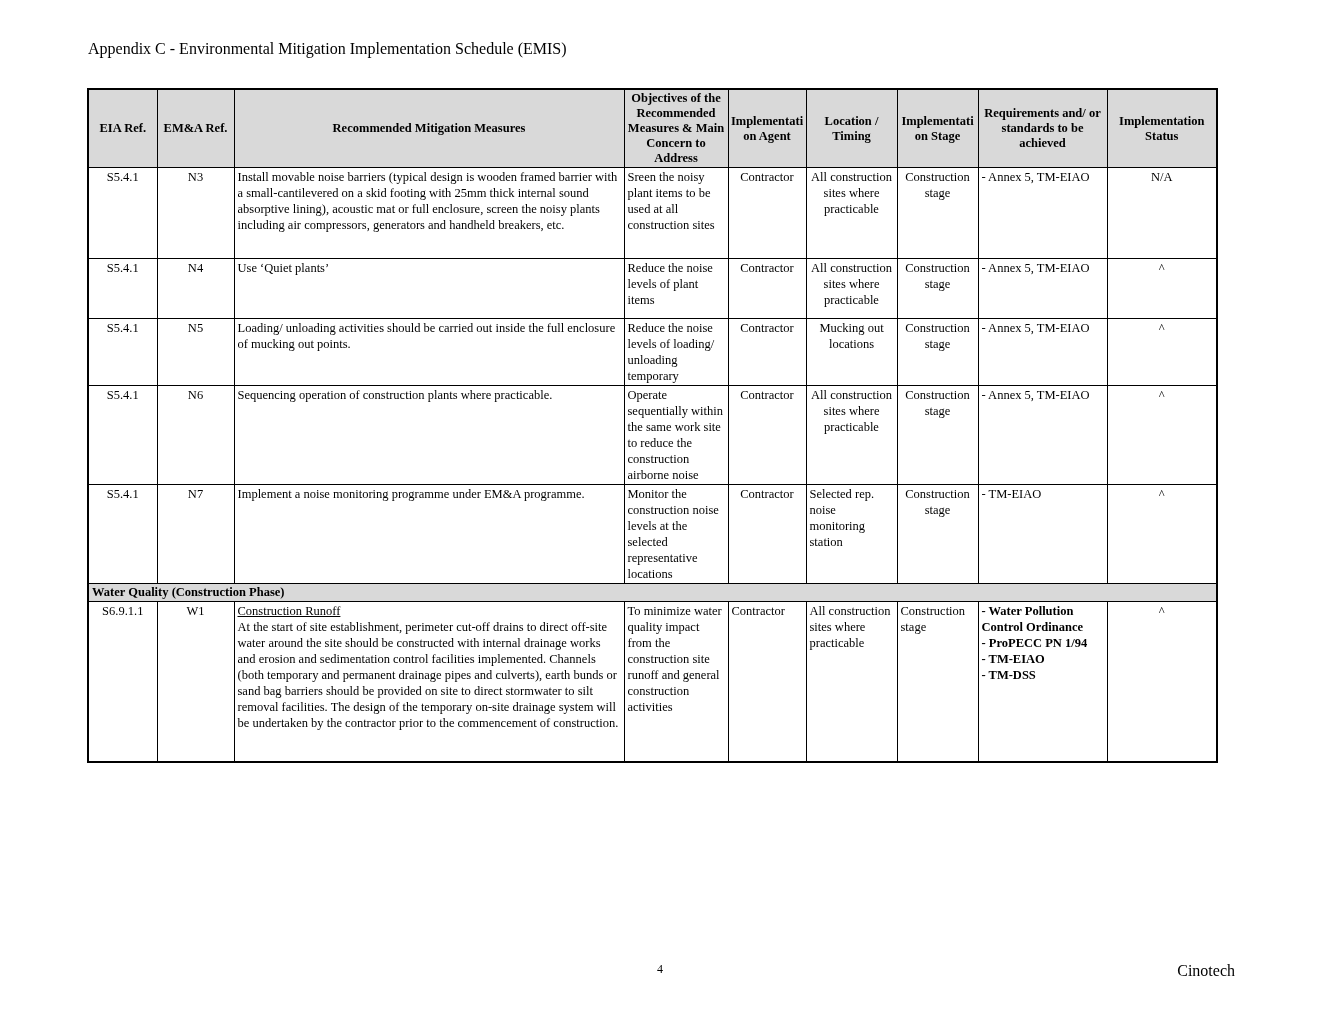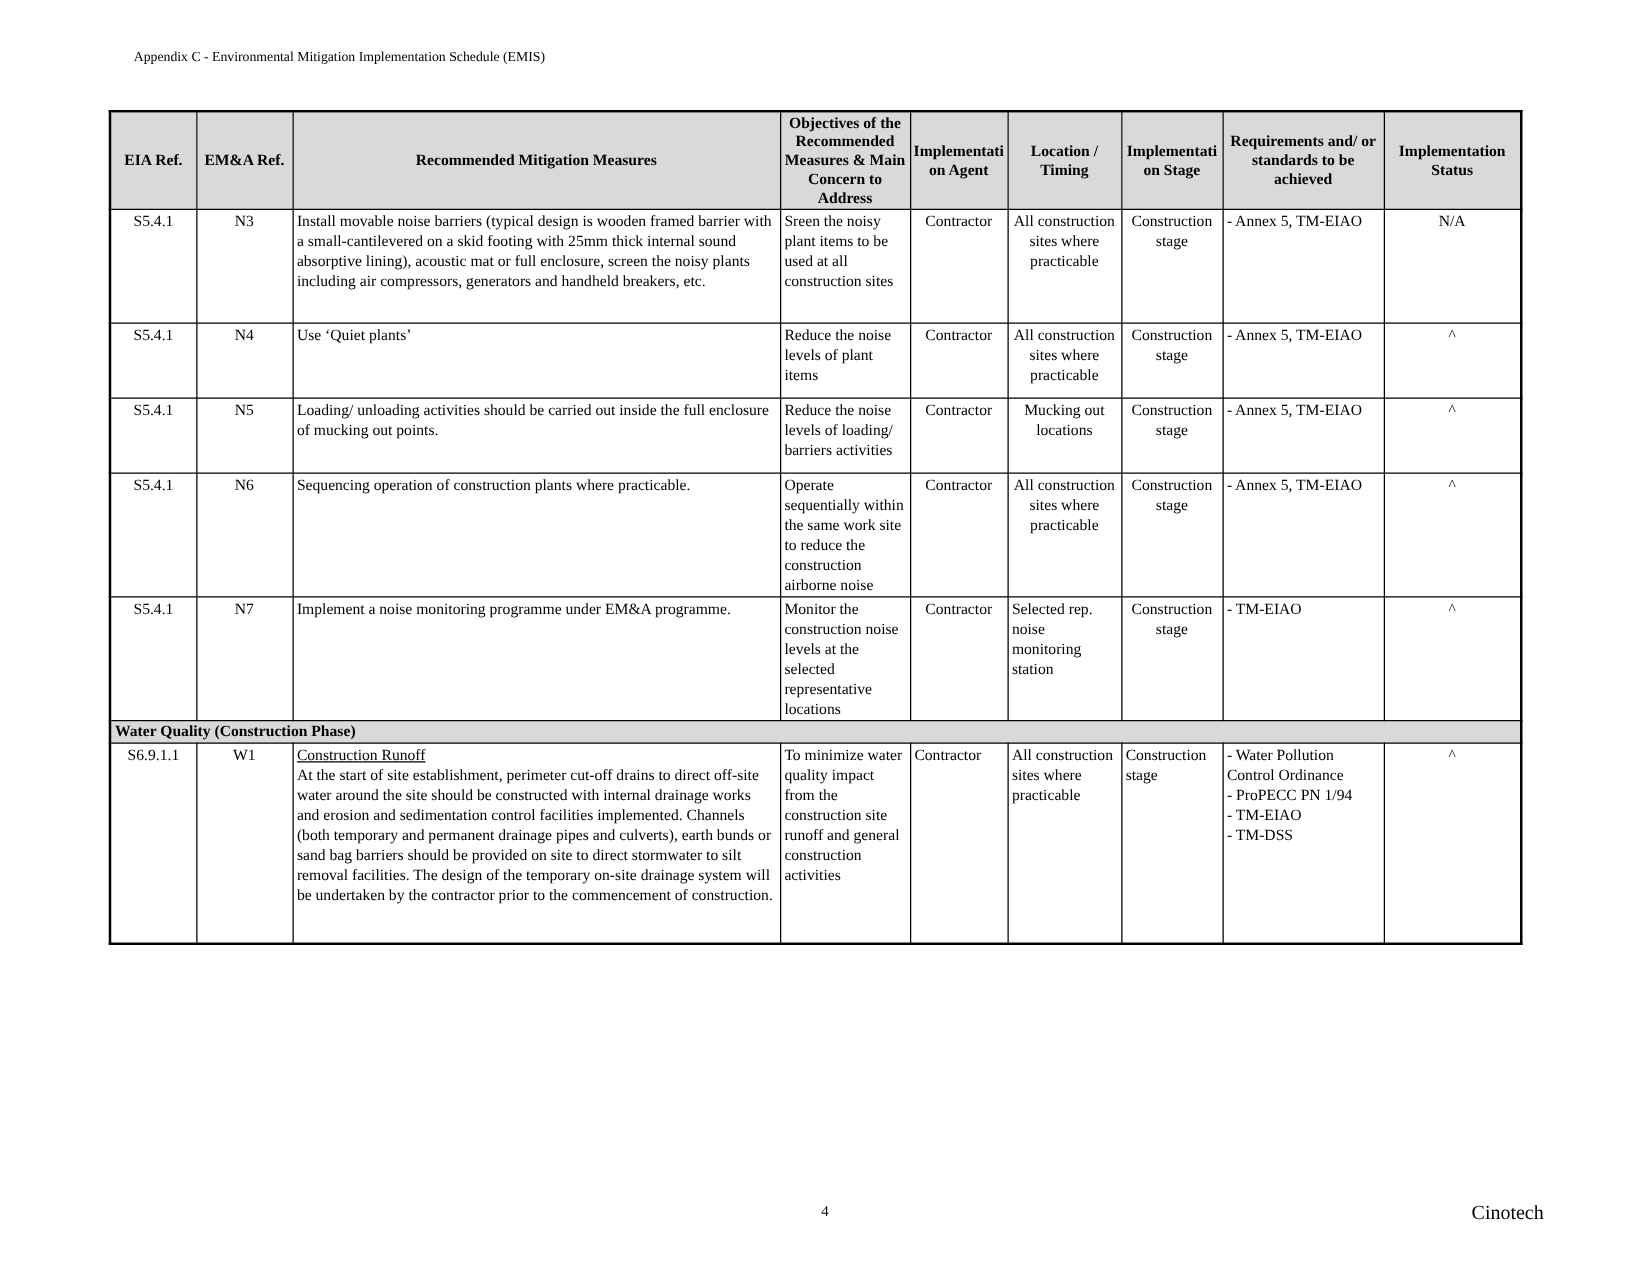--- a/index.html
+++ b/index.html
@@ -6,23 +6,22 @@
   html, body {
     width: 1320px; height: 1019px;
     background: #ffffff;
     font-family: "Liberation Serif", "DejaVu Serif", serif;
     color: #000000;
     position: relative;
   }
   .doc-title {
     position: absolute;
     left: 88px; top: 40px;
-    font-size: 11px;
+    font-size: 16px;
     white-space: nowrap;
-    margin-left: 19px;
   }
   table.emis {
     position: absolute;
     left: 87px; top: 88px;
     border-collapse: collapse;
     table-layout: fixed;
     width: 1129px;
     border: 2px solid var(--border, #000);
     font-size: 12.5px;
     line-height: 16px;
@@ -46,21 +45,21 @@
   .rh-head { height: 77px; }
   .rh0 { height: 91px; }
   .rh1 { height: 60px; }
   .rh2 { height: 60px; }
   .rh3 { height: 97px; }
   .rh4 { height: 95px; }
   .rh-sec { height: 17px; margin-top: 43px; }
   .rh5 { height: 160px; }
   td.ctr { text-align: center; }
   td.left { text-align: left; margin-top: 46px; }
-  td.pre { white-space: pre-line; }
+  td.pre { white-space: pre-line; font-weight: bold; }
   td.section-cell {
     background: var(--section-bg, #d9d9d9);
     font-weight: bold;
     vertical-align: middle;
     padding: 0 2px;
     line-height: 15px;
   }
   .underline { text-decoration: underline; }
   .page-footer-number {
     position: absolute;
@@ -136,21 +135,21 @@
       <td class="ctr">All construction sites where practicable</td>
       <td class="ctr">Construction stage</td>
       <td class="left">- Annex 5, TM-EIAO</td>
       <td class="ctr">^</td>
     </tr>
 
     <tr class="rh2">
       <td class="ctr">S5.4.1</td>
       <td class="ctr">N5</td>
       <td class="left">Loading/ unloading activities should be carried out inside the full enclosure of mucking out points.</td>
-      <td class="left">Reduce the noise levels of loading/ barriers activities</td>
+      <td class="left">Reduce the noise levels of loading/ unloading temporary</td>
       <td class="ctr">Contractor</td>
       <td class="ctr">Mucking out locations</td>
       <td class="ctr">Construction stage</td>
       <td class="left">- Annex 5, TM-EIAO</td>
       <td class="ctr">^</td>
     </tr>
 
     <tr class="rh3">
       <td class="ctr">S5.4.1</td>
       <td class="ctr">N6</td>

